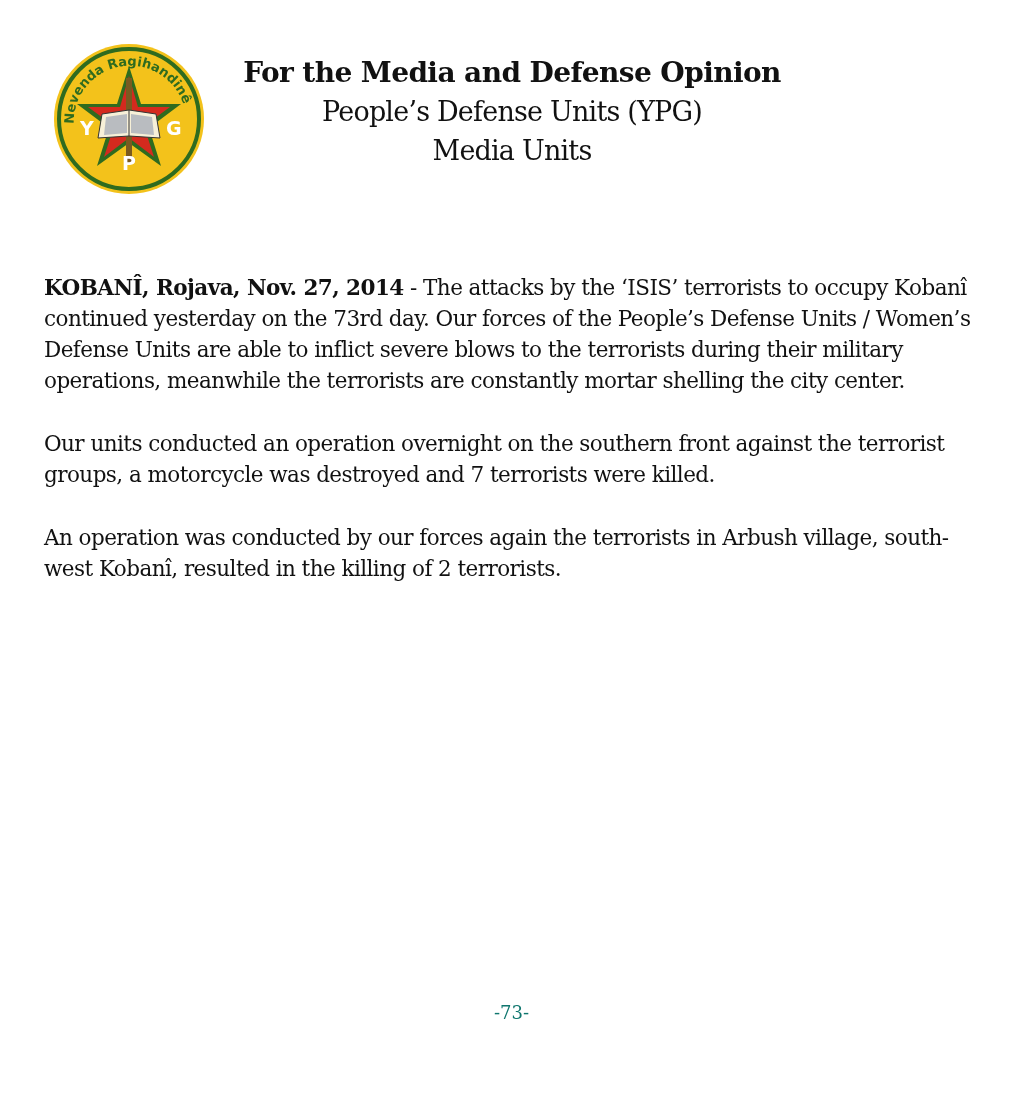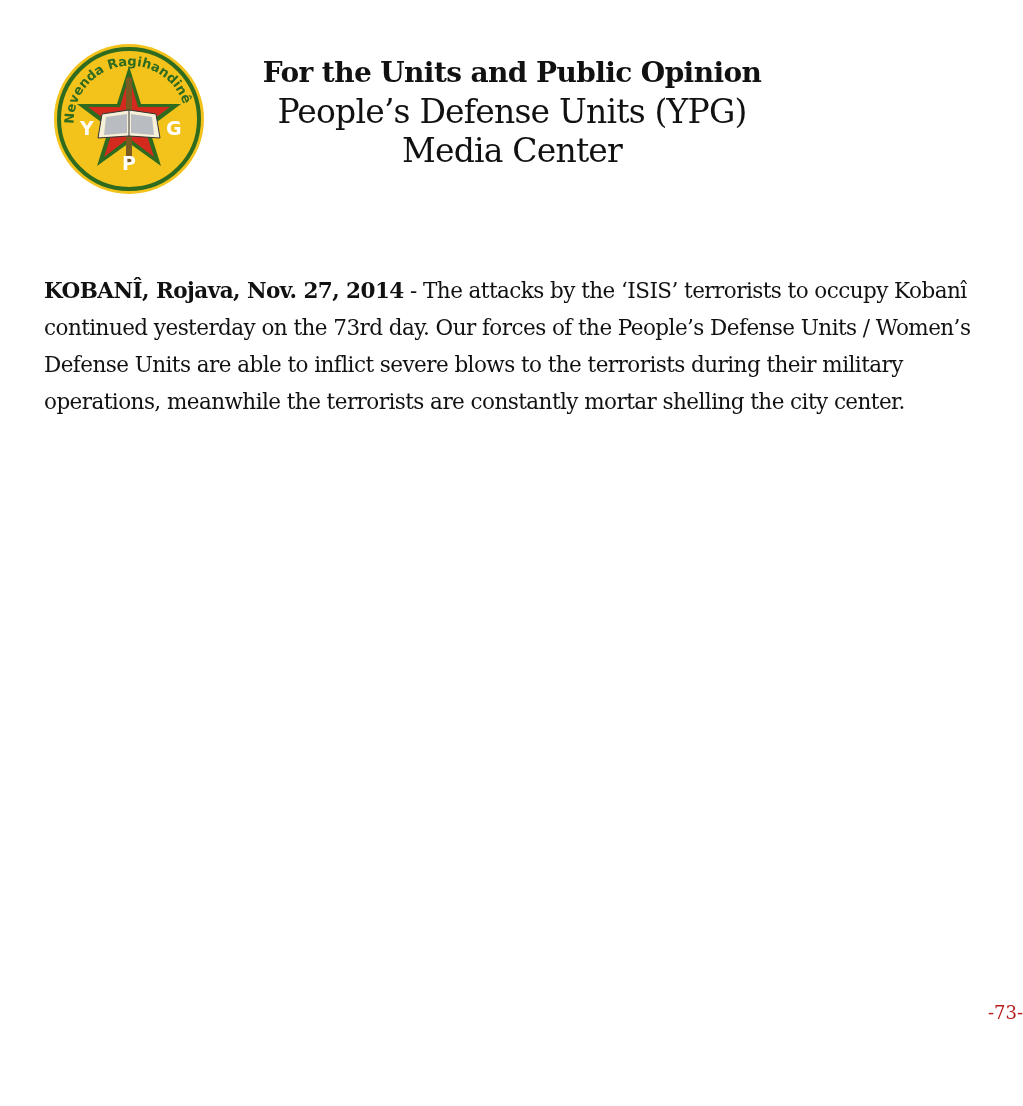--- a/index.html
+++ b/index.html
@@ -34,53 +34,53 @@
     .header .title {
       font-family: "DejaVu Serif", serif;
       font-weight: bold;
       font-size: 28px;
       line-height: 38px;
       letter-spacing: -0.6px;
       color: #111;
     }
     .header .sub {
       font-family: "DejaVu Serif", serif;
-      font-size: 33px;
+      font-size: 27px;
       line-height: 39px;
       letter-spacing: -0.8px;
       color: #111;
     }
 
     .body-text {
       position: absolute;
       left: 44px;
       top: 272px;
       width: 940px;
       font-family: "DejaVu Serif", serif;
       font-size: 21.5px;
-      line-height: 37px;
+      line-height: 31px;
       letter-spacing: -0.55px;
       color: #111;
     }
     .body-text p {
       margin: 0 0 32px 0;
     }
     .body-text .lead {
       font-weight: bold;
     }
 
     .page-number {
       position: absolute;
       left: 0;
       width: 1023px;
       top: 1002px;
-      text-align: right;
+      text-align: center;
       font-family: "DejaVu Serif", serif;
       font-size: 18px;
-      color: #b91c1c;
+      color: #0f766e;
     }
   </style>
 </head>
 <body>
 
 <div class="logo">
   <svg viewBox="0 0 154 154">
     <defs>
       <path id="ringPath" d="M 22 86 A 56 56 0 0 1 134 74"></path>
     </defs>
@@ -100,22 +100,24 @@
     <polygon points="54,75 75,72 75,91 52,93" fill="#b9bcc0"></polygon>
     <polygon points="79,72 100,75 102,93 79,91" fill="#b9bcc0"></polygon>
 
     <text x="28" y="93" font-family="DejaVu Sans, sans-serif" font-weight="bold" font-size="19" fill="#ffffff">Y</text>
     <text x="70" y="128" font-family="DejaVu Sans, sans-serif" font-weight="bold" font-size="19" fill="#ffffff">P</text>
     <text x="114" y="93" font-family="DejaVu Sans, sans-serif" font-weight="bold" font-size="19" fill="#ffffff">G</text>
   </svg>
 </div>
 
 <div class="header">
-  <div class="title">For the Units and Public Opinion</div>
+  <div class="title">For the Media and Defense Opinion</div>
   <div class="sub">People’s Defense Units (YPG)</div>
-  <div class="sub">Media Center</div>
+  <div class="sub">Media Units</div>
 </div>
 
 <div class="body-text">
   <p><span class="lead">KOBANÎ, Rojava, Nov. 27, 2014</span><span> - The attacks by the ‘ISIS’ terrorists to occupy Kobanî continued yesterday on the 73rd day. Our forces of the People’s Defense Units / Women’s Defense Units are able to inflict severe blows to the terrorists during their military operations, meanwhile the terrorists are constantly mortar shelling the city center.</span></p>
+  <p>Our units conducted an operation overnight on the southern front against the terrorist groups, a motorcycle was destroyed and 7 terrorists were killed.</p>
+  <p>An operation was conducted by our forces again the terrorists in Arbush village, south-west Kobanî, resulted in the killing of 2 terrorists.</p>
 </div>
 
 <div class="page-number">-73-</div>
 
 </body></html>

